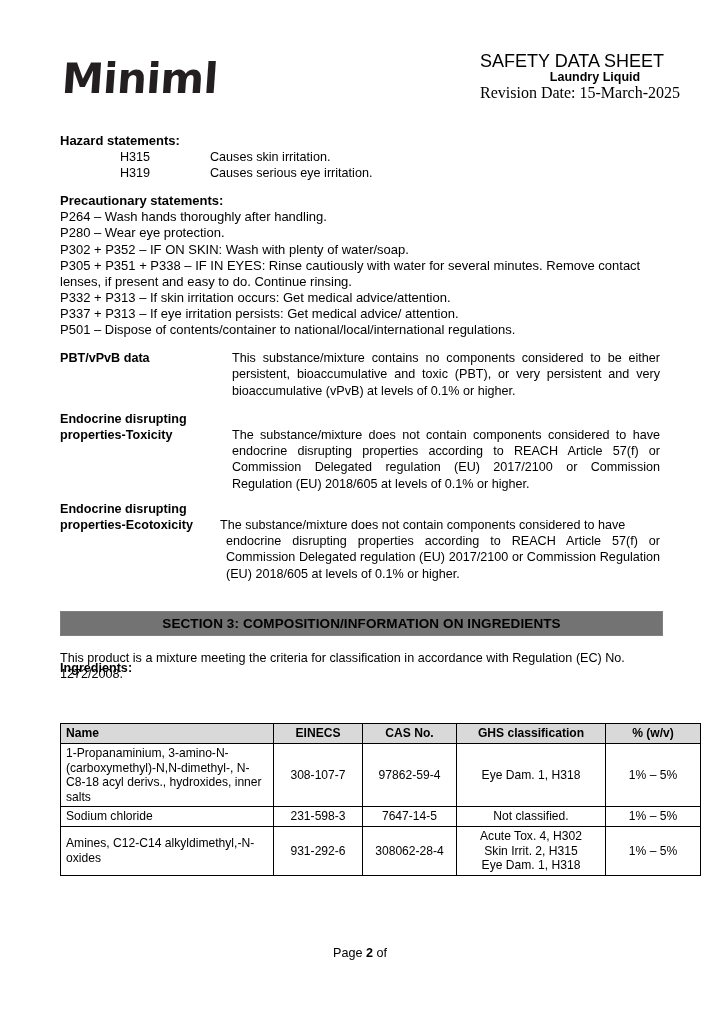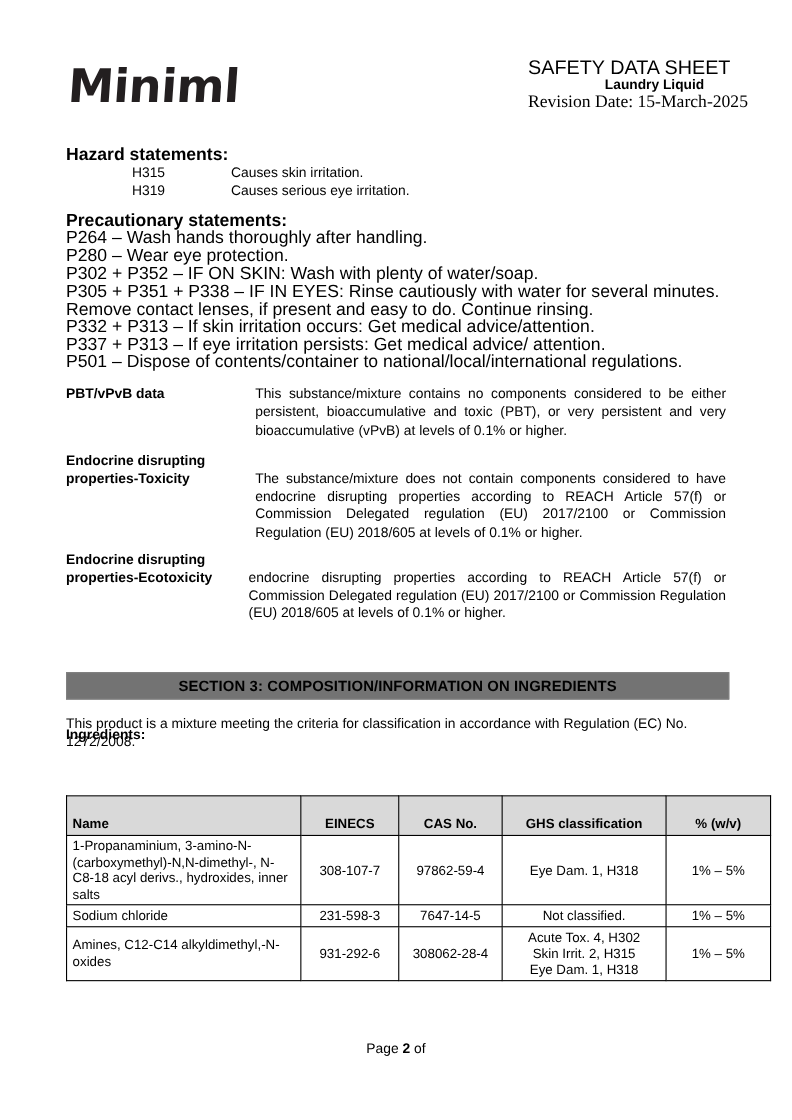--- a/index.html
+++ b/index.html
@@ -23,21 +23,21 @@
     transform:skewX(-4deg);
   }
   .header-right { position:absolute; left:480px; top:8px; width:230px; }
   .hdr-line1 { font-size:18px; line-height:15px; }
   .hdr-line2 { font-size:12.5px; line-height:16px; font-weight:700;text-align:center; }
   .hdr-line3 { font-family:"Liberation Serif", serif; font-size:16px; line-height:15px; }
 
   
   .body-area { position:absolute; left:60px; top:133px; width:600px; }
   .bold { font-weight:700; }
-  .ln { font-size:16px; line-height:16.1px; }
+  .ln { font-size:13px; line-height:16.1px; }
   .spacer8 { height:12px; }
   .spacer6 { height:9px; }
 
   .hz-row { display:flex; font-size:12.6px; line-height:16.1px; }
   .hz-code { width:150px; flex:0 0 150px;text-align:center; }
   .hz-txt { flex:1 1 auto; }
 
   
   .def { position:relative; font-size:12.6px; line-height:16.2px; }
   .def-label { font-weight:700; }
@@ -73,21 +73,21 @@
     border:1px solid #000000;
     font-size:12.1px;
     line-height:14.6px;
     padding:2px 5px;
     vertical-align:middle;
   }
   table.ingredients thead th {
     background:#d9d9d9;
     font-weight:700;
     height:17px;
-    padding-top:17px; padding-bottom:1px;
+    padding-top:1px; padding-bottom:1px;
   }
   th.c-name, td.c-name { width:202px; text-align:left; }
   th.c-einecs, td.c-einecs { width:78px; text-align:center; }
   th.c-cas, td.c-cas { width:83px; text-align:center; }
   th.c-ghs, td.c-ghs { width:138px; text-align:center; }
   th.c-pct, td.c-pct { width:84px; text-align:center; }
   td.c-name { text-align:left; }
 
   
   .footer {
@@ -148,20 +148,21 @@
       <div class="def-label">properties-Toxicity</div>
       <div class="def-body" style="margin-top:-16.2px;">The substance/mixture does not contain components considered to have endocrine disrupting properties according to REACH Article 57(f) or Commission Delegated regulation (EU) 2017/2100 or Commission Regulation (EU) 2018/605 at levels of 0.1% or higher.</div>
     </div>
 
     <div class="spacer6"></div>
 
     <div class="def">
       <div class="def-label">Endocrine disrupting</div>
       <div class="def-label">properties-Ecotoxicity</div>
       <div class="def-body eco" style="margin-top:-16.2px;">
+        <span class="first-line">The substance/mixture does not contain components considered to  have</span>
         <span>endocrine disrupting properties according to REACH Article 57(f) or Commission Delegated regulation (EU) 2017/2100 or Commission Regulation (EU) 2018/605 at levels of 0.1% or higher.</span>
       </div>
     </div>
 
   </div>
 
   <div class="section-bar">
     <span>SECTION 3: COMPOSITION/INFORMATION ON INGREDIENTS</span>
   </div>
 

